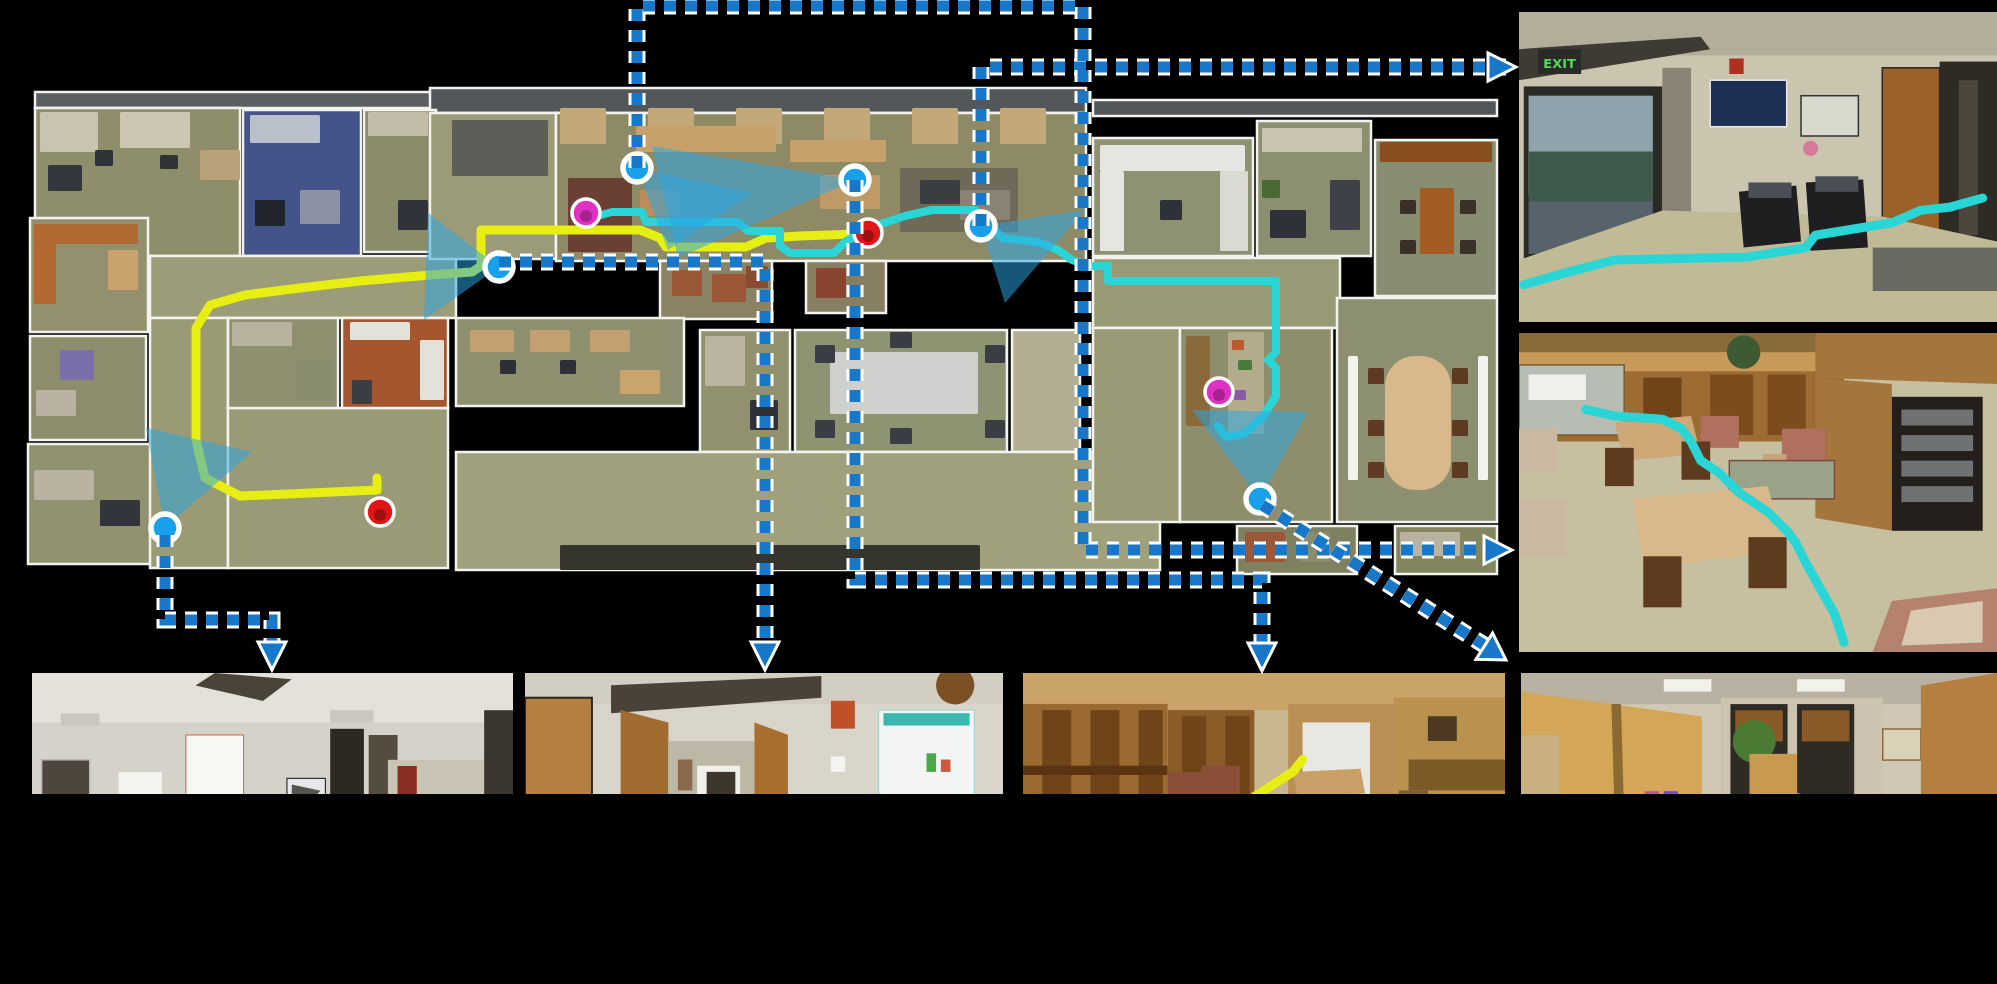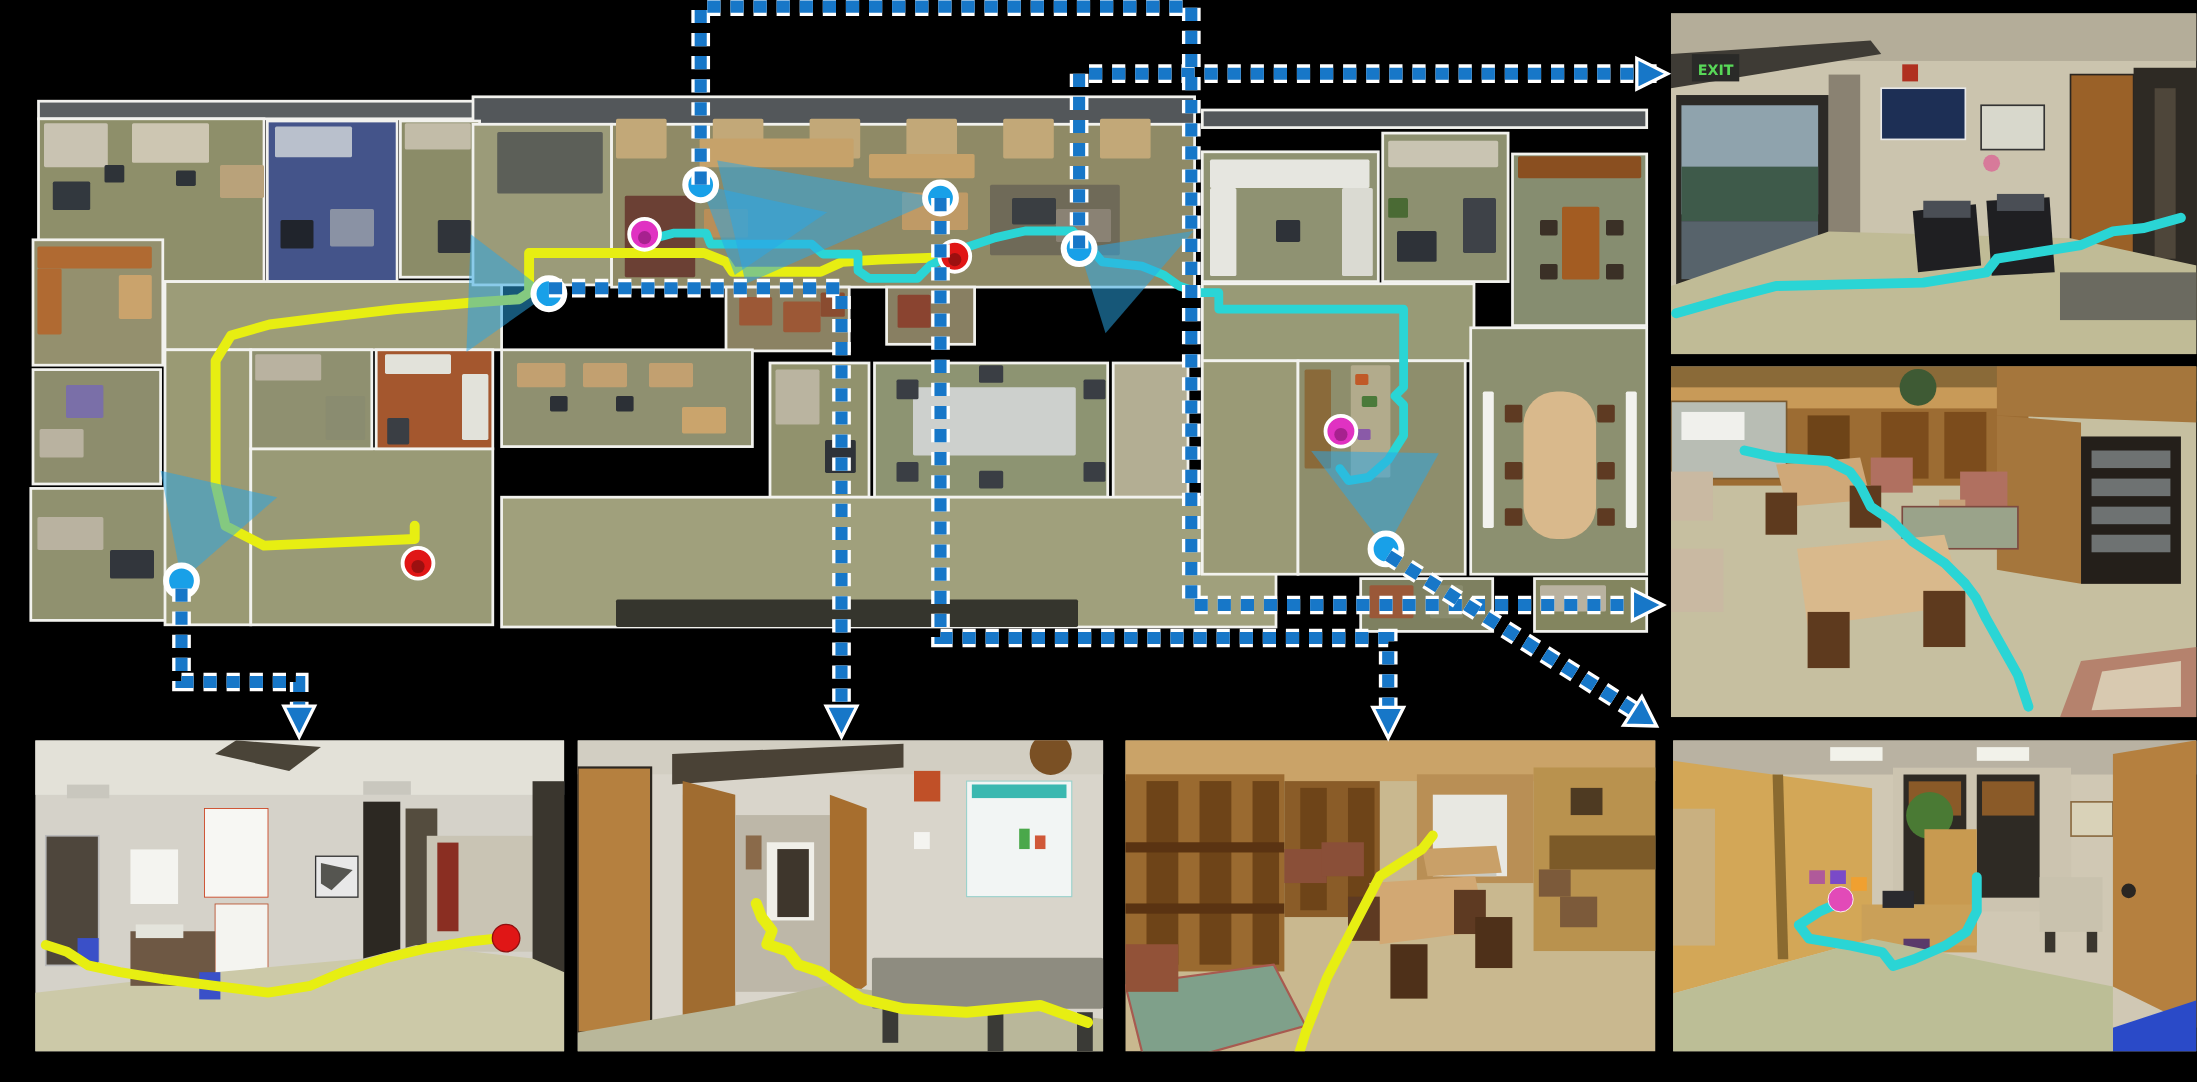--- a/index.html
+++ b/index.html
@@ -1,16 +1,16 @@
 <!DOCTYPE html>
 <html><head>
 <meta charset="utf-8">
 <style>
   html,body{margin:0;padding:0;background:#000;}
-  #figure-root{position:relative;width:1997px;height:956px;background:#000;overflow:hidden;
+  #figure-root{position:relative;width:1997px;height:794px;background:#000;overflow:hidden;
     font-family:"DejaVu Sans",sans-serif;}
   svg{display:block;}
 </style>
 </head>
 <body>
 
 <div id="figure-root">
   <svg id="scene" width="1997" height="984" viewBox="0 0 1997 984" xmlns="http://www.w3.org/2000/svg">
       <rect x="0" y="0" width="1997" height="984" fill="#000000"></rect>
       <g>

